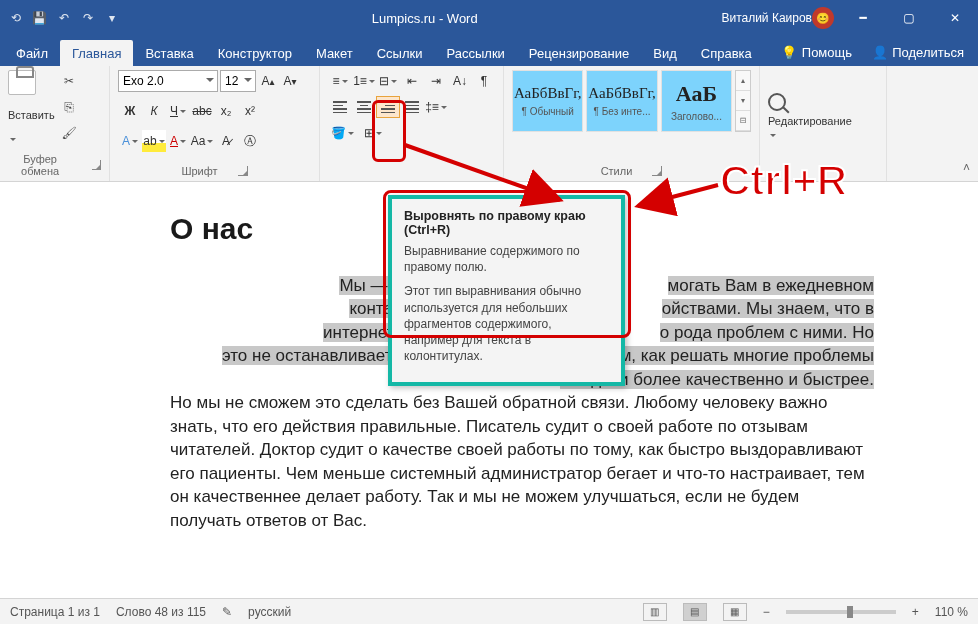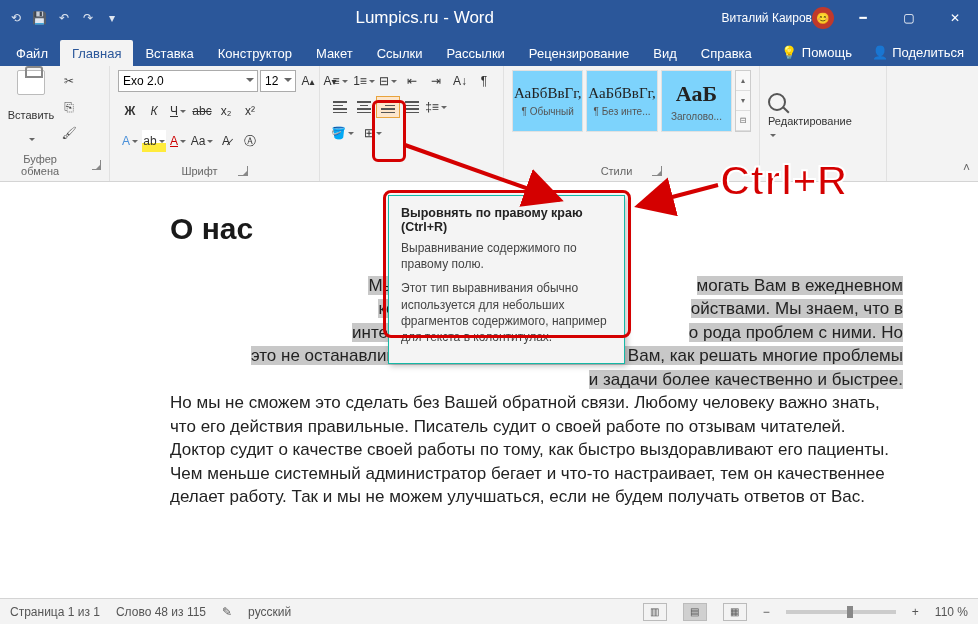--- a/index.html
+++ b/index.html
@@ -1,49 +1,49 @@
 <!DOCTYPE html>
 <html><head>
 <meta charset="utf-8">
 <style>
 * { margin: 0; padding: 0; box-sizing: border-box; font-family: "Segoe UI", Arial, sans-serif; }
 body { width: 978px; height: 624px; background: #fff; overflow: hidden; position: relative; }
 
 .titlebar { height: 36px; background: #2b579a; display: flex; align-items: center; color: #fff; font-size: 12px; }
 .titlebar .qat { display: flex; align-items: center; gap: 4px; padding: 0 6px; }
 .titlebar .qat span { width: 20px; height: 20px; display: inline-flex; align-items: center; justify-content: center; opacity: .85; }
-.titlebar .title { flex: 1; text-align: center; font-size: 17px; }
+.titlebar .title { flex: 1; text-align: center; font-size: 13px; }
 .titlebar .user { display: flex; align-items: center; padding-right: 6px; }
 .titlebar .avatar { width: 22px; height: 22px; border-radius: 50%; background: #c0392b; display: inline-flex; align-items: center; justify-content: center; font-size: 11px; }
 .titlebar .win-btns { display: flex; }
 .titlebar .win-btns span { width: 46px; height: 36px; display: inline-flex; align-items: center; justify-content: center; }
 
 .menubar { height: 30px; background: #2b579a; display: flex; align-items: flex-end; padding: 0 4px; color: #fff; font-size: 13px; gap: 0; }
 .menubar .tab { padding: 6px 12px 5px; cursor: pointer; }
 .menubar .tab.active { background: #f3f3f3; color: #2b579a; border-radius: 2px 2px 0 0; }
 .menubar .spacer { flex: 1; }
 .menubar .rtab { padding: 6px 10px; display: flex; align-items: center; gap: 4px; }
 
 .ribbon { height: 116px; background: #f3f3f3; border-bottom: 1px solid #d4d4d4; display: flex; position: relative; }
 .ribbon .group { border-right: 1px solid #e1e1e1; padding: 4px 8px 2px; display: flex; flex-direction: column; }
 .ribbon .group-body { flex: 1; display: flex; align-items: flex-start; gap: 4px; }
 .ribbon .group-label { font-size: 11px; color: #666; text-align: center; padding: 2px 0; display: flex; justify-content: center; align-items: center; gap: 20px; }
 .ribbon .dlg { width: 10px; height: 10px; border: 1px solid #888; border-top: none; border-left: none; position: relative; }
 .ribbon .dlg::after { content: ""; position: absolute; right: -1px; bottom: -1px; border: 3px solid transparent; border-right-color: #888; border-bottom-color: #888; }
 
-.clip-big { width: 46px; height: 74px; display: flex; flex-direction: column; align-items: center; justify-content: center; font-size: 11px; color: #333; gap: 14px; }
+.clip-big { width: 46px; height: 74px; display: flex; flex-direction: column; align-items: flex-start; justify-content: center; font-size: 11px; color: #333; gap: 14px; }
 .clip-icon { width: 28px; height: 34px; background: #fff; border: 1px solid #bbb; position: relative; border-radius: 2px; }
 .clip-icon::before { content: ""; position: absolute; top: -5px; left: 7px; width: 14px; height: 8px; border: 2px solid #888; border-radius: 3px 3px 0 0; }
 .mini-col { display: flex; flex-direction: column; gap: 4px; }
 .mini { width: 22px; height: 22px; display: inline-flex; align-items: center; justify-content: center; font-size: 12px; color: #444; border: 1px solid transparent; }
 
 .font-row { display: flex; gap: 2px; align-items: center; }
 .font-sel { height: 22px; border: 1px solid #ababab; background: #fff; font-size: 12px; padding: 0 14px 0 4px; position: relative; display: inline-flex; align-items: center; }
 .font-sel .arr { position: absolute; right: 3px; top: 7px; border: 4px solid transparent; border-top-color: #666; }
-.font-name { width: 140px; }
+.font-name { width: 100px; }
 .font-size { width: 36px; }
 
 .btn-row { display: flex; gap: 0; margin-top: 4px; }
 .rb { width: 24px; height: 22px; display: inline-flex; align-items: center; justify-content: center; font-size: 12px; color: #333; }
 .rb.small { width: 20px; }
 .caret { border: 3px solid transparent; border-top-color: #666; margin-left: 2px; display: inline-block; margin-top: 3px; }
 
 .para-body .row { display: flex; gap: 0; }
 .align-btn { width: 24px; height: 22px; display: inline-flex; align-items: center; justify-content: center; }
 .align-btn .lines { width: 14px; display: flex; flex-direction: column; gap: 2px; }
@@ -61,27 +61,27 @@
 .style-scroll { width: 16px; height: 62px; border: 1px solid #ccc; background: #f8f8f8; display: flex; flex-direction: column; }
 .style-scroll span { flex: 1; display: flex; align-items: center; justify-content: center; font-size: 8px; color: #666; border-bottom: 1px solid #ddd; }
 
 .edit-body { width: 110px; display: flex; flex-direction: column; align-items: center; justify-content: center; gap: 2px; font-size: 12px; color: #333; }
 .find-icon { width: 18px; height: 18px; border: 2px solid #555; border-radius: 50%; position: relative; }
 .find-icon::after { content: ""; position: absolute; width: 8px; height: 2px; background: #555; right: -6px; bottom: -2px; transform: rotate(45deg); }
 
 .collapse-rib { position: absolute; right: 8px; bottom: 6px; font-size: 12px; color: #666; }
 
 .doc-area { position: absolute; top: 182px; left: 0; right: 0; bottom: 26px; background: #fff; overflow: hidden; }
-.page { padding: 10px 75px 10px 170px; color: #222; }
+.page { padding: 10px 104px 10px 170px; color: #222; }
 .h1 { font-size: 30px; font-weight: 600; color: #1a1a1a; margin: 20px 0 28px 0; }
 .sel-para { text-align: right; font-size: 17px; line-height: 1.38; }
 .sel-para span { background: #c8c8c8; }
 .normal-para { font-size: 17px; line-height: 1.38; }
 
-.tooltip-box { position: absolute; left: 388px; top: 195px; width: 237px; background: #f4f4f4; border: 1px solid #14b8a6; box-shadow: 2px 2px 6px rgba(0,0,0,.25); padding: 10px 12px; font-size: 12px; color: #444; z-index: 30; }
+.tooltip-box { position: absolute; left: 388px; top: 195px; width: 237px; background: #f4f4f4; border: 4px solid #14b8a6; box-shadow: 2px 2px 6px rgba(0,0,0,.25); padding: 10px 12px; font-size: 12px; color: #444; z-index: 30; }
 .tooltip-box .tt-title { font-weight: 600; color: #222; margin-bottom: 6px; font-size: 12.5px; }
 .tooltip-box p { margin-bottom: 8px; line-height: 1.35; }
 .annot-frame { position: absolute; left: 383px; top: 190px; width: 248px; height: 148px; border: 3px solid #d40000; border-radius: 8px; z-index: 31; pointer-events: none; }
 .annot-btn-frame { position: absolute; left: 372px; top: 100px; width: 34px; height: 62px; border: 3px solid #d40000; border-radius: 6px; z-index: 31; pointer-events: none; }
 .annot-text { position: absolute; left: 720px; top: 157px; font-size: 42px; font-weight: 800; color: #d40000; -webkit-text-stroke: 2px #fff; text-shadow: 0 0 2px #fff; z-index: 32; pointer-events: none; font-family: Arial, sans-serif; }
 svg.arrows { position: absolute; top: 0; left: 0; pointer-events: none; z-index: 31; }
 
 .statusbar { position: absolute; bottom: 0; left: 0; right: 0; height: 26px; background: #f3f3f3; border-top: 1px solid #d4d4d4; display: flex; align-items: center; font-size: 12px; color: #555; padding: 0 10px; gap: 16px; }
 .statusbar .spacer { flex: 1; }
 .view-btn { width: 24px; height: 18px; border: 1px solid #bbb; display: inline-flex; align-items: center; justify-content: center; font-size: 10px; }

